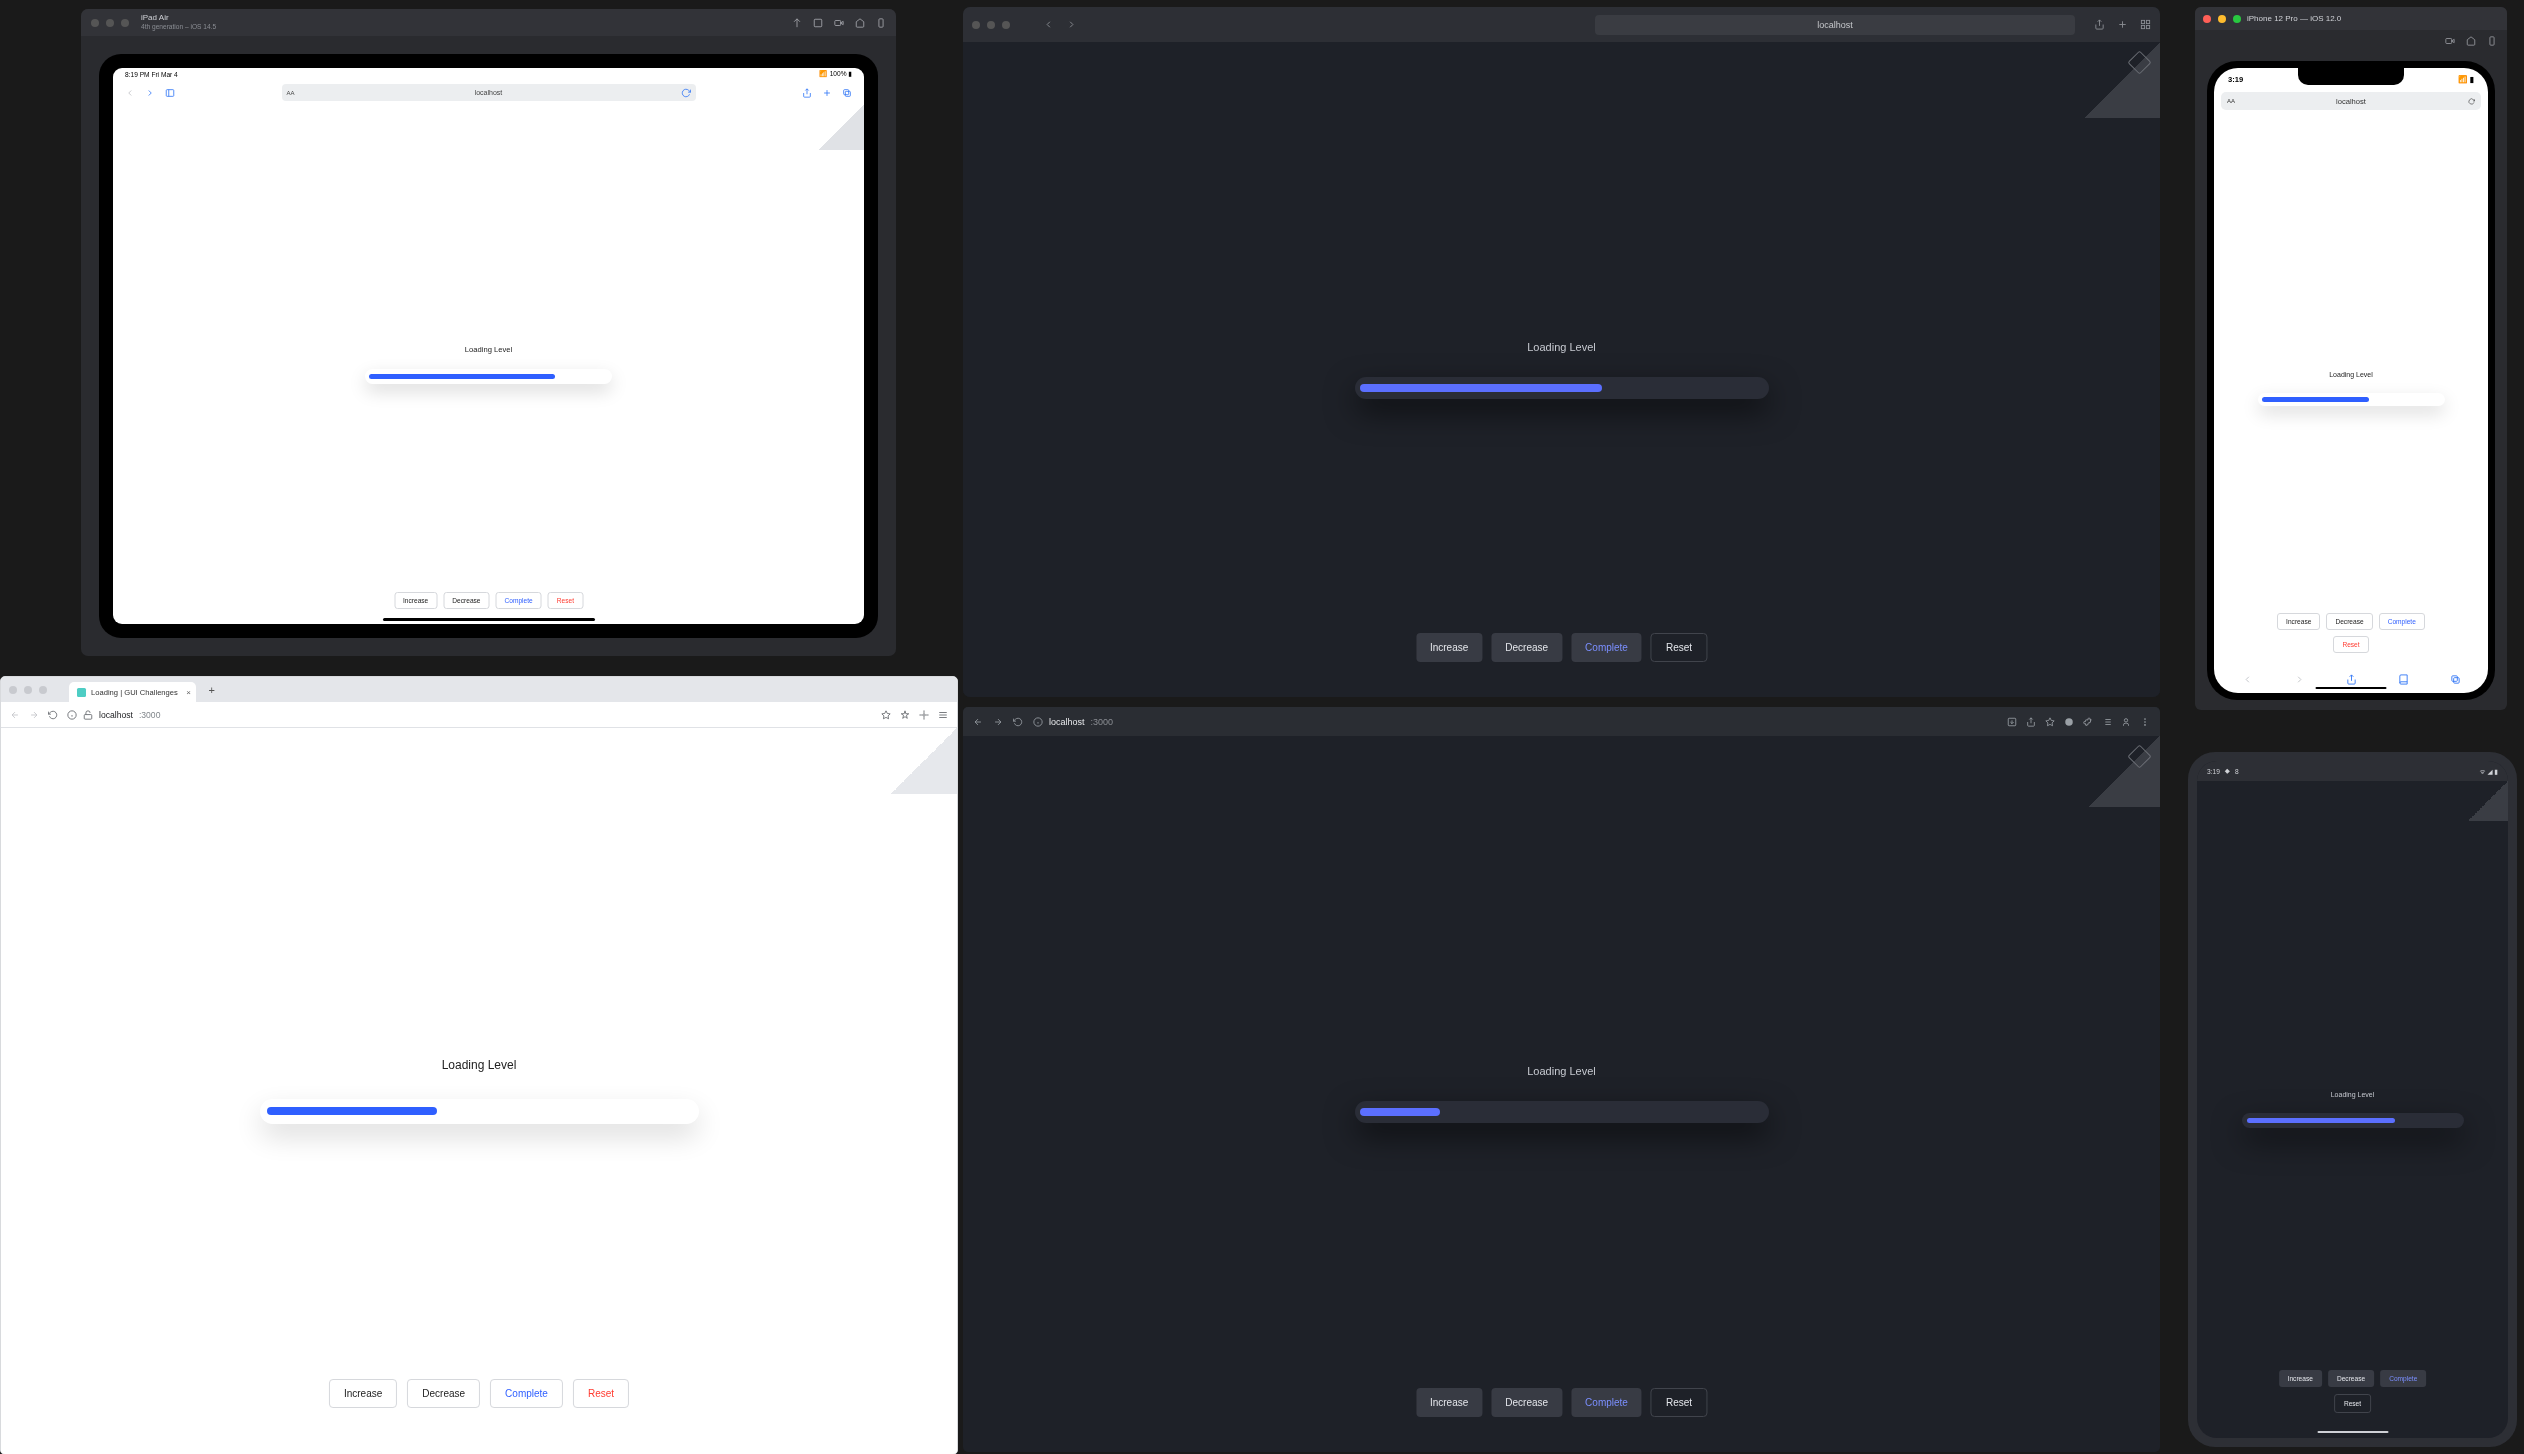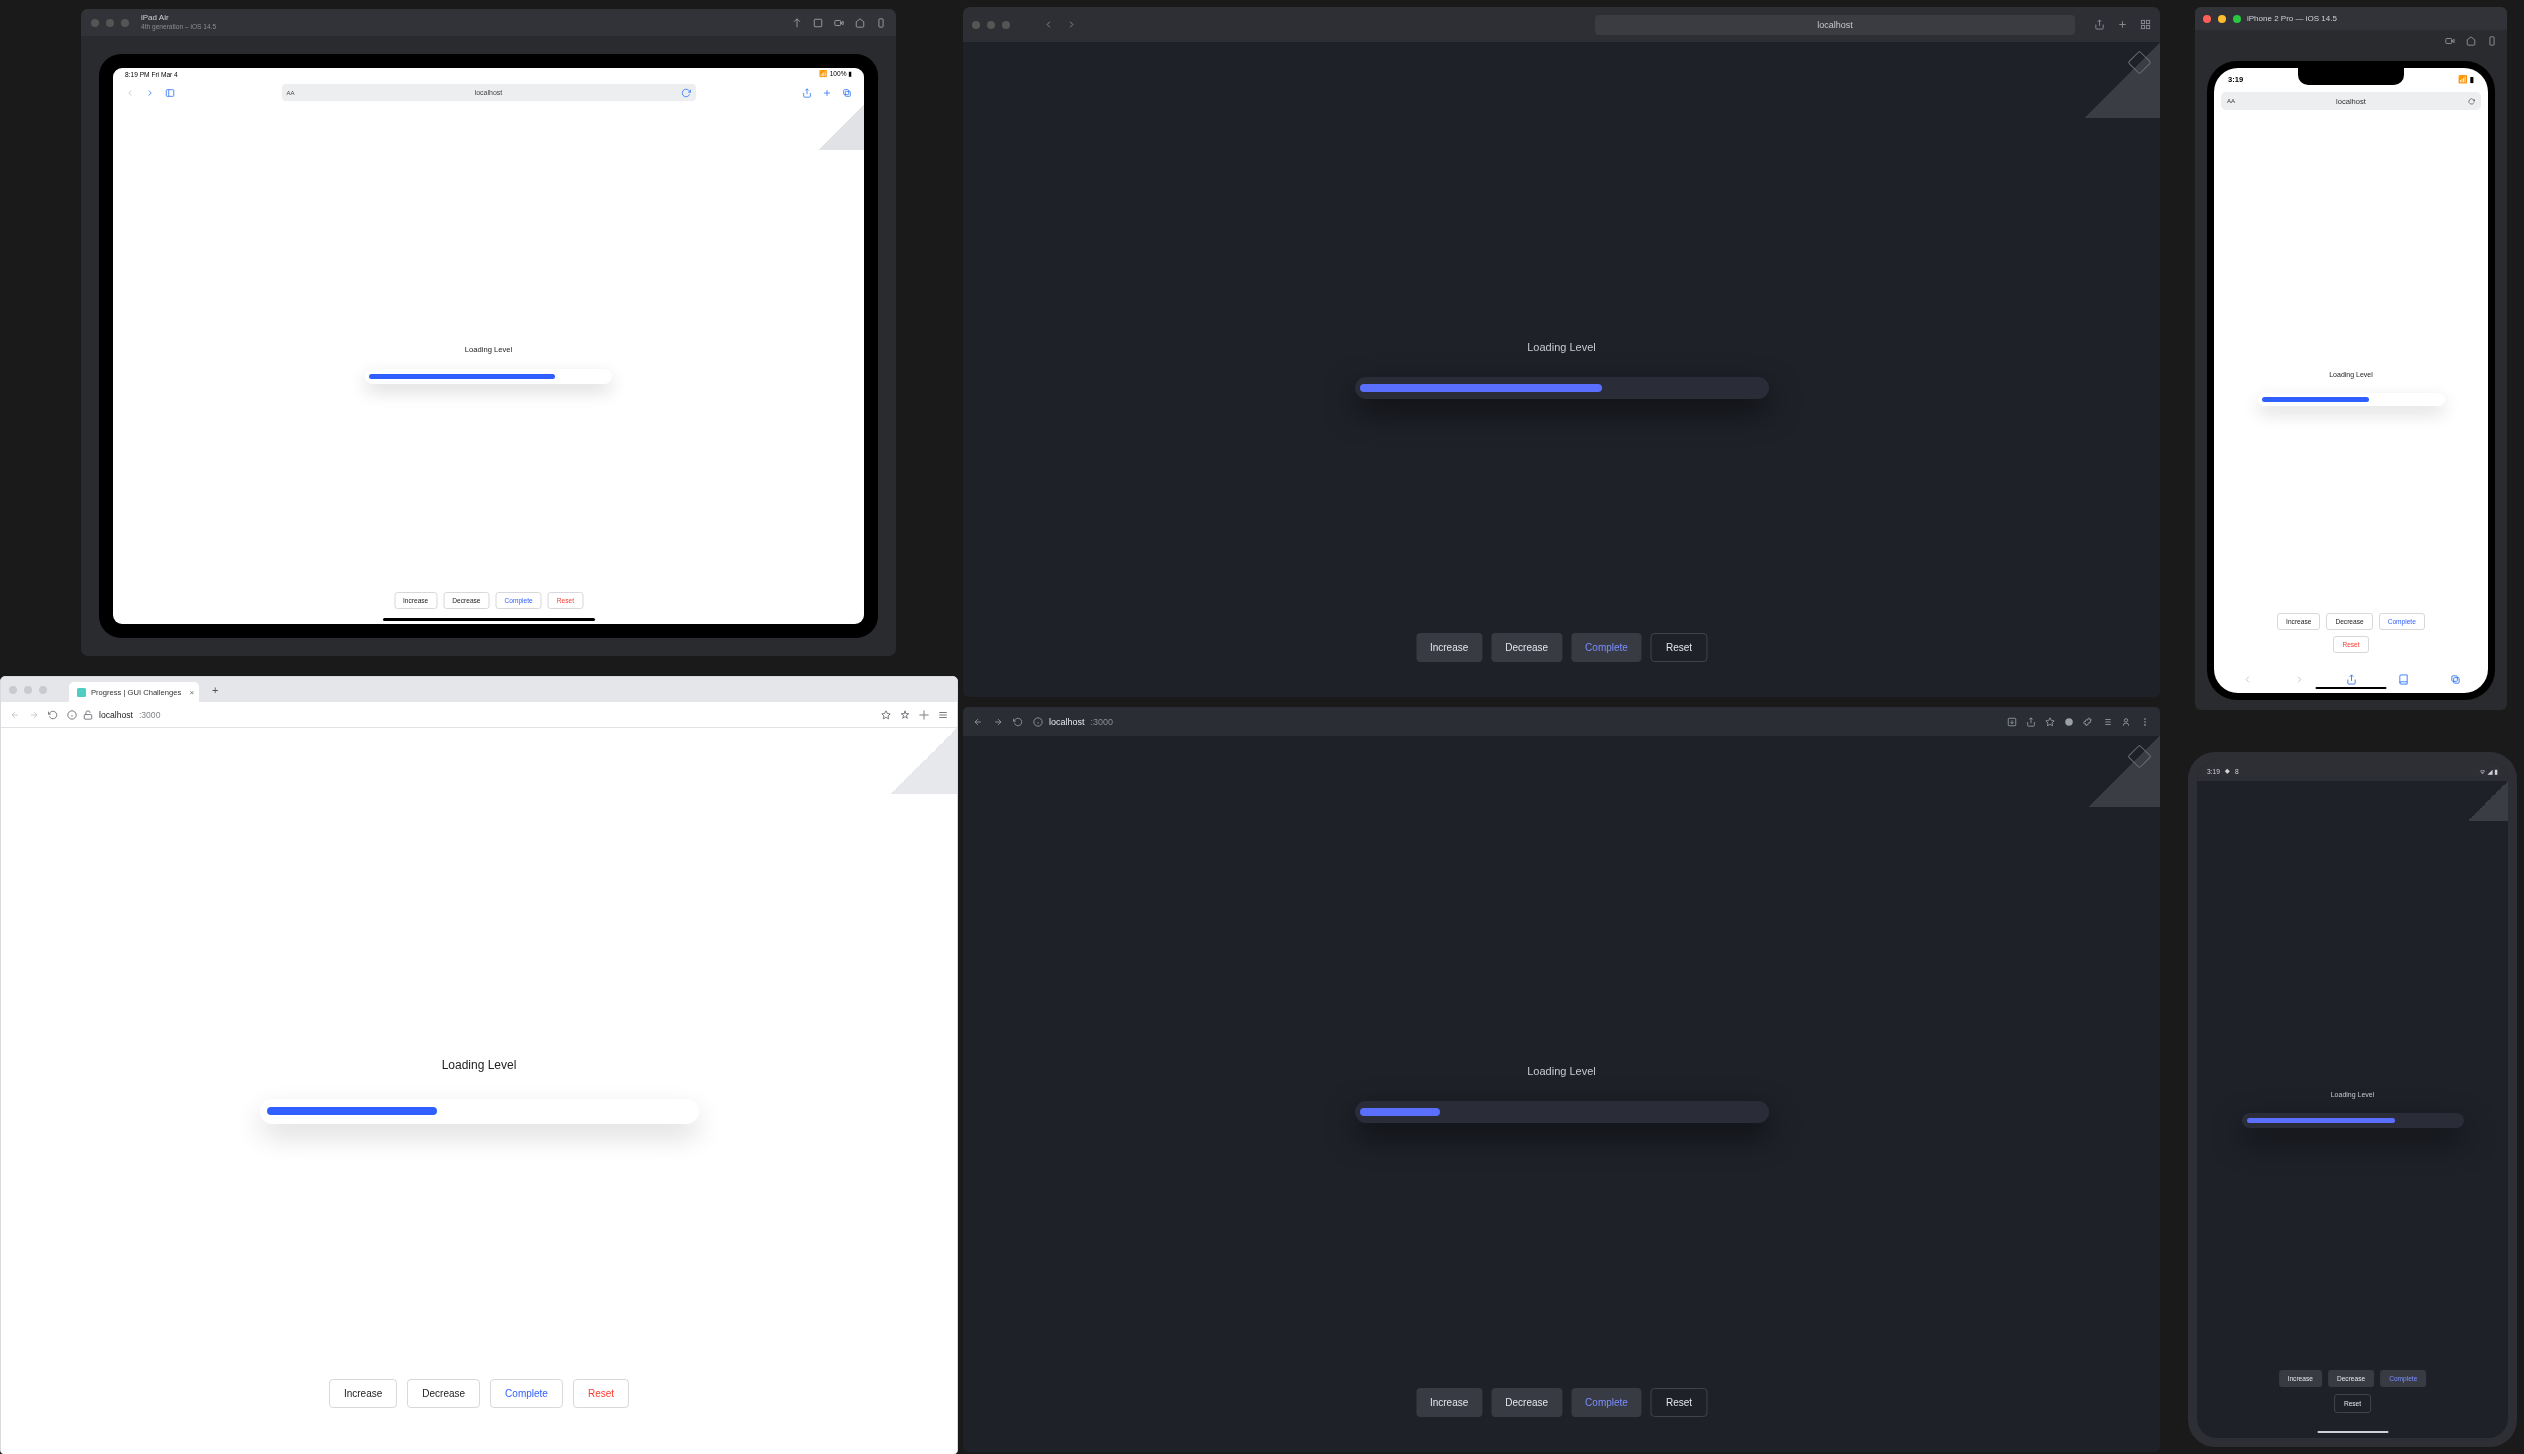--- a/index.html
+++ b/index.html
@@ -354,21 +354,21 @@
 
 <div class="chrome-light">
   <div class="chrome-tabs">
     <div class="traffic-lights">
         <div class="tl"></div>
         <div class="tl"></div>
         <div class="tl"></div>
       </div>
     <div class="chrome-tab">
       <div class="favicon"></div>
-      <span>Progress | GUI Challenges</span>
+      <span>Loading | GUI Challenges</span>
       <span class="close-x">×</span>
     </div>
     <div class="new-tab">+</div>
   </div>
   <div class="chrome-toolbar">
     <span class="i disabled">
         <svg viewBox="0 0 24 24" fill="none" stroke="currentColor" stroke-width="2">
           <line x1="19" y1="12" x2="5" y2="12"></line>
           <polyline points="12 19 5 12 12 5"></polyline>
         </svg>
@@ -548,21 +548,21 @@
   </div>
 </div>
 
 <div class="iphone-win">
   <div class="iphone-titlebar">
     <div class="traffic-lights">
         <div class="tl red"></div>
         <div class="tl yellow"></div>
         <div class="tl green"></div>
       </div>
-    <span>iPhone 2 Pro — iOS 14.5</span>
+    <span>iPhone 12 Pro — iOS 12.0</span>
   </div>
   <div class="iphone-toolbar2">
     <span class="i">
         <svg viewBox="0 0 24 24" fill="none" stroke="currentColor" stroke-width="2">
           <rect x="2" y="6" width="14" height="12" rx="2"></rect>
           <polygon points="22 8 16 12 22 16"></polygon>
         </svg>
       </span>
     <span class="i">
         <svg viewBox="0 0 24 24" fill="none" stroke="currentColor" stroke-width="2">

